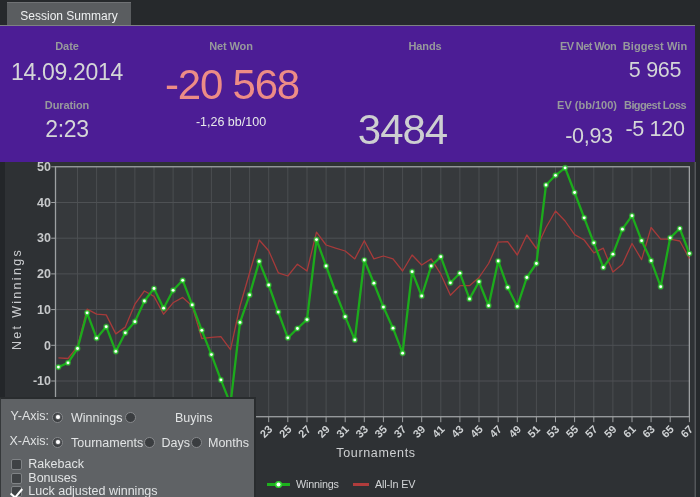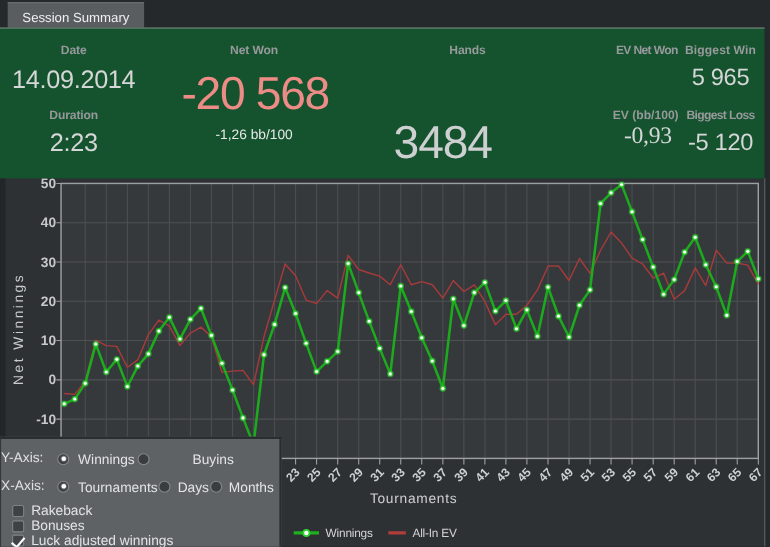--- a/index.html
+++ b/index.html
@@ -1,26 +1,26 @@
 <!DOCTYPE html>
 <html><head><meta charset="utf-8"><style>
 html,body{margin:0;padding:0;}
 body{width:700px;height:497px;background:#26292c;font-family:"Liberation Sans",sans-serif;
   position:relative;overflow:hidden;}
 .abs{position:absolute;}
 .tab{left:7px;top:2px;width:124px;height:24px;background:#5a5d60;color:#eef0f1;
   font-size:12px;line-height:19px;padding-top:4px;text-align:center;border-top:1px solid #707275;box-sizing:border-box;}
-.hdr{left:0;top:25px;width:695px;height:137px;background:#14532d;border-top:1px solid #7e8183;}
+.hdr{left:0;top:25px;width:695px;height:137px;background:#4c1d95;border-top:1px solid #7e8183;}
 .lab{position:absolute;font-size:11px;letter-spacing:-0.1px;font-weight:bold;color:#97999c;width:140px;text-align:center;}
 .val{position:absolute;color:#d4d6d7;font-size:21.5px;letter-spacing:-0.3px;width:160px;text-align:center;}
 .big{position:absolute;font-size:42px;letter-spacing:-2px;width:240px;text-align:center;color:#cdcfd1;}
 .panel{left:0;top:397px;width:253px;height:100px;background:#5f6265;
   border-top:2px solid #292c2e;border-right:2px solid #292c2e;border-left:1px solid #35383a;
   color:#e2e4e5;font-size:12.5px;}
-.plab{position:absolute;text-align:left;color:#dfe1e2;}
+.plab{position:absolute;text-align:right;color:#dfe1e2;}
 .radio{position:absolute;width:11px;height:11px;border-radius:50%;
   background:#3a3d40;border:1px solid #87898c;box-sizing:border-box;}
 .radio i{display:block;width:4px;height:4px;margin:2.5px;border-radius:50%;background:#fff;
   box-shadow:0 0 1.5px .5px rgba(255,255,255,.45);}
 .chk{position:absolute;width:11px;height:11px;background:#3f4245;border:1px solid #808386;
   border-radius:2px;box-sizing:border-box;}
 .tick{position:absolute;width:5px;height:10px;border-right:2.6px solid #fff;
   border-bottom:2.6px solid #fff;transform:rotate(40deg);}
 </style></head>
 <body>
@@ -33,21 +33,21 @@
 
   <div class="lab" style="left:161px;top:13.5px;">Net Won</div>
   <div class="big" style="left:112px;top:35px;letter-spacing:-1.2px;color:#ed8c86;">-20 568</div>
   <div class="val" style="left:151px;top:88.5px;font-size:12.5px;letter-spacing:0;color:#e7e9ea;">-1,26 bb/100</div>
 
   <div class="lab" style="left:355px;top:13.5px;">Hands</div>
   <div class="big" style="left:282.5px;top:35px;letter-spacing:-1px;margin-top:45px;">3484</div>
 
   <div class="lab" style="left:518px;top:13.5px;letter-spacing:-0.6px;">EV Net Won</div>
   <div class="lab" style="left:517px;top:72.5px;letter-spacing:0px;">EV (bb/100)</div>
-  <div class="val" style="left:509px;top:85px;font-family:Liberation Serif, serif;">-0,93</div>
+  <div class="val" style="left:509px;top:98px;">-0,93</div>
 
   <div class="lab" style="left:585px;top:13.5px;letter-spacing:0.1px;">Biggest Win</div>
   <div class="val" style="left:575px;top:31.5px;">5 965</div>
   <div class="lab" style="left:585px;top:72.5px;letter-spacing:-0.6px;">Biggest Loss</div>
   <div class="val" style="left:575px;top:90.5px;">-5 120</div>
 </div>
 <svg class="abs" style="left:0;top:162px;" width="700" height="335" viewBox="0 0 700 335">
 <rect x="0" y="0" width="700" height="335" fill="#2e3134"></rect>
 <rect x="0" y="0" width="5" height="335" fill="#232629"></rect>
 <rect x="55.5" y="4.75" width="633.86" height="249.97" fill="#36393c"></rect>

